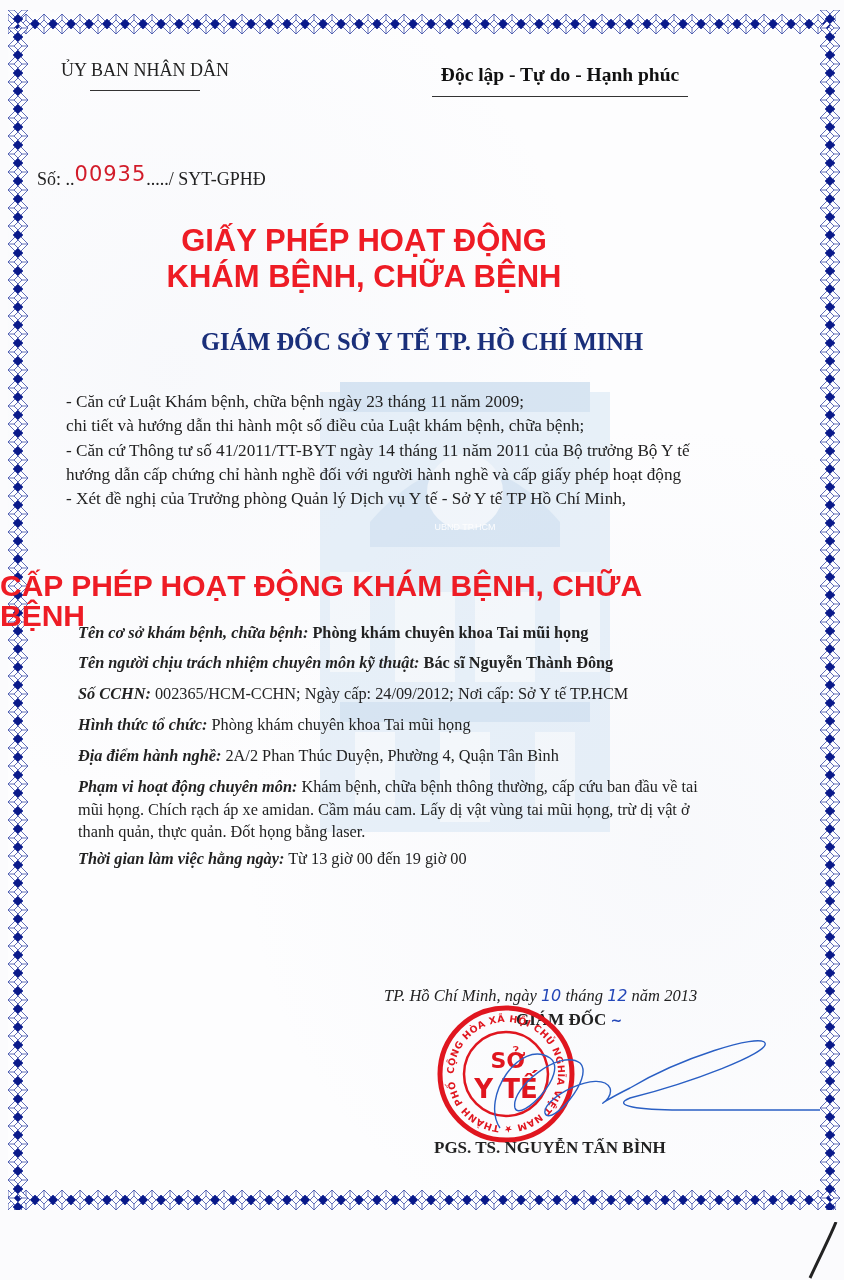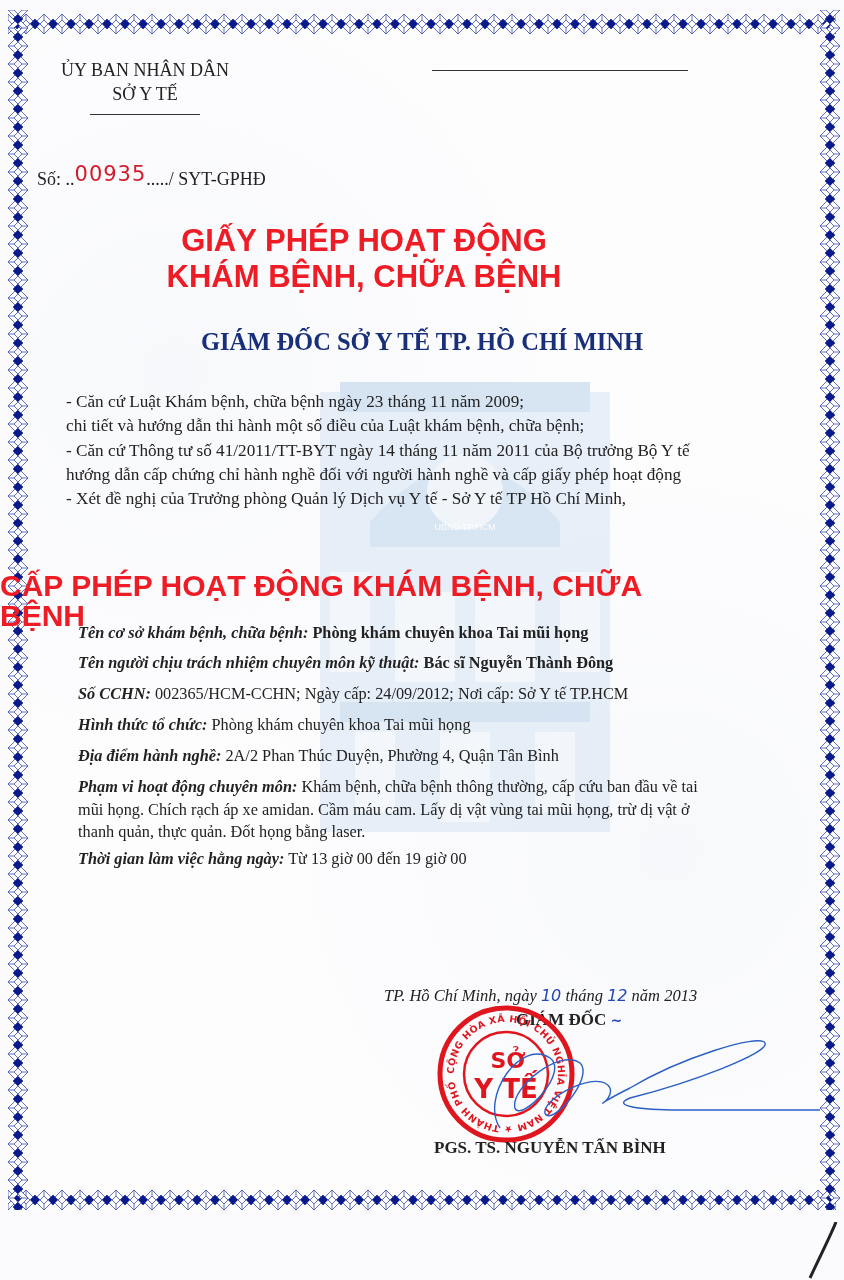--- a/index.html
+++ b/index.html
@@ -101,25 +101,25 @@
     </pattern>
   </defs>
   <rect x="8" y="10" width="828" height="28" fill="url(#braidH)"></rect>
   <rect x="8" y="1182" width="828" height="28" fill="url(#braidH)"></rect>
   <rect x="4" y="10" width="28" height="1200" fill="url(#braidV)"></rect>
   <rect x="812" y="10" width="28" height="1200" fill="url(#braidV)"></rect>
 </svg>
 
 <div class="abs left-header">
   <div>ỦY BAN NHÂN DÂN</div>
-  <div>SỞ Y TẾ</div>
   <div class="rule"></div>
 </div>
 
 <div class="abs right-header">
+  <div class="l2">Độc lập - Tự do - Hạnh phúc</div>
   <div class="rule"></div>
 </div>
 
 <div class="abs so-line">
   <span>Số: </span><span class="dots">..</span><span class="num">00935</span><span class="dots">.....</span><span>/ SYT-GPHĐ</span>
 </div>
 
 <div class="abs title-red title-1">GIẤY PHÉP HOẠT ĐỘNG</div>
 <div class="abs title-red title-2">KHÁM BỆNH, CHỮA BỆNH</div>
 

